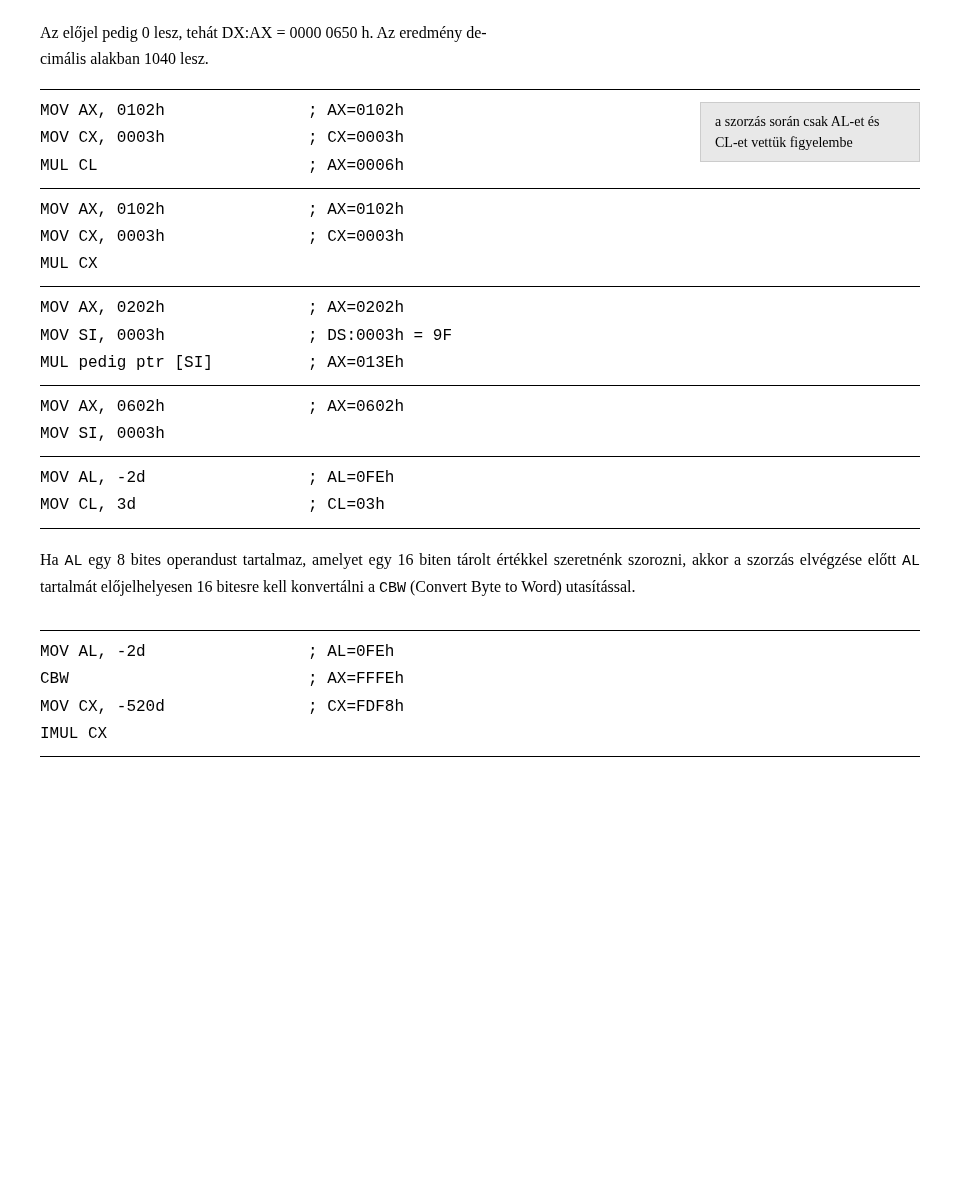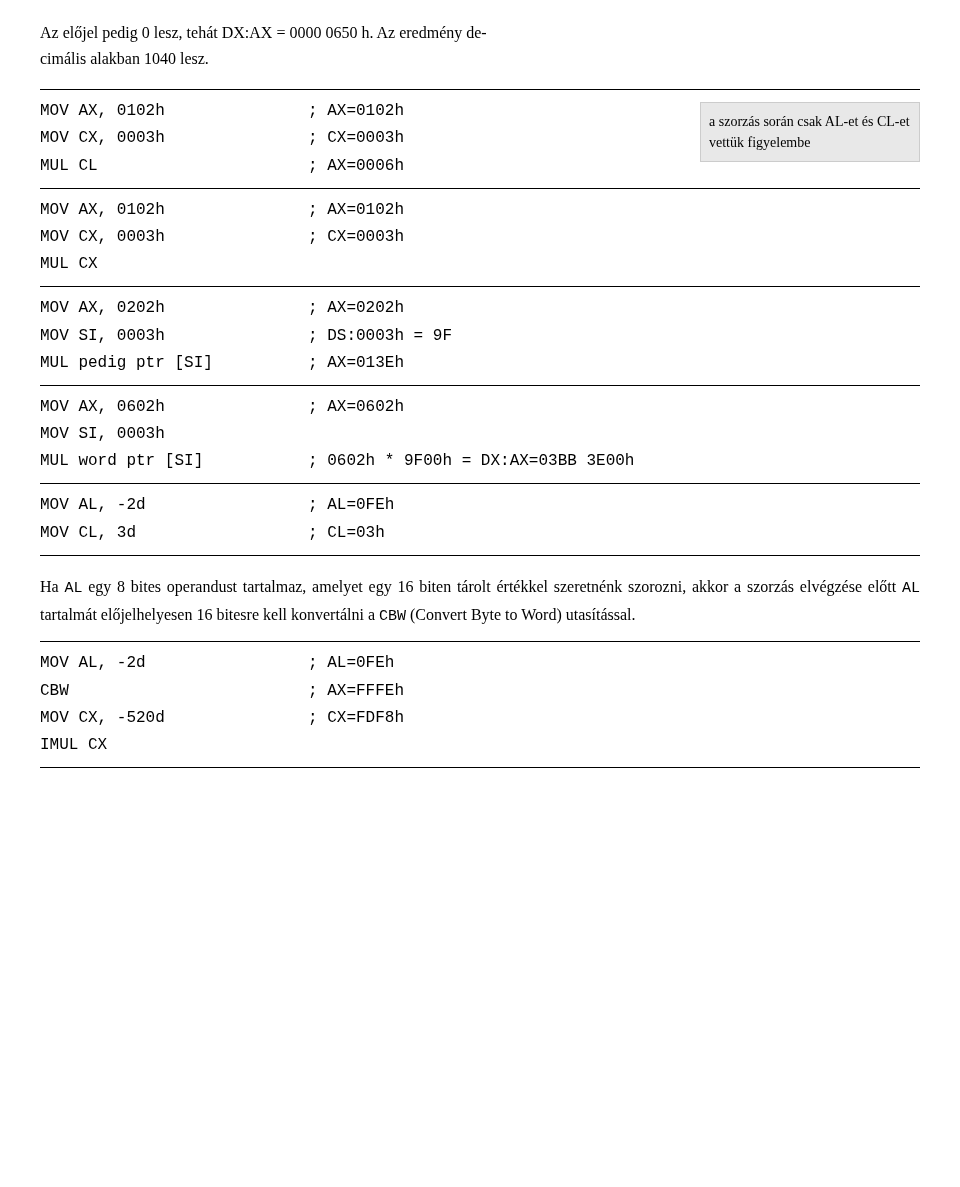--- a/index.html
+++ b/index.html
@@ -25,34 +25,34 @@
     }
 
     code, .mono {
       font-family: 'Courier New', Courier, monospace;
       font-size: 15px;
     }
 
     .code-block-note {
       background: #e8e8e8;
       border: 1px solid #ccc;
-      padding: 8px 8px;
+      padding: 8px 14px;
       font-family: Georgia, 'Times New Roman', serif;
       font-size: 14px;
       line-height: 1.5;
       min-width: 200px;
       max-width: 220px;
       align-self: flex-start;
       margin-top: 4px;
     }
 
     .body-text {
       font-size: 16px;
       line-height: 1.65;
-      margin-bottom: 12px;
+      margin-bottom: 28px;
       text-align: justify;
     }
 
     .code-row {
       display: flex;
       font-family: 'Courier New', Courier, monospace;
       font-size: 16px;
       line-height: 1.7;
     }
 
@@ -127,24 +127,20 @@
 </div>
 
 <div style="border-bottom: 1px solid #000; padding: 8px 0;">
   <div class="code-row">
     <span class="instr">MOV AX, 0602h</span>
     <span class="comment">; AX=0602h</span>
   </div>
   <div class="code-row">
     <span class="instr">MOV SI, 0003h</span>
   </div>
-  <div class="code-row">
-    <span class="instr">MUL word ptr [SI]</span>
-    <span class="comment">; 0602h * 9F00h = DX:AX=03BB 3E00h</span>
-  </div>
 </div>
 
 <div style="border-bottom: 1px solid #000; padding: 8px 0; margin-bottom: 18px;">
   <div class="code-row">
     <span class="instr">MOV AL, -2d</span>
     <span class="comment">; AL=0FEh</span>
   </div>
   <div class="code-row">
     <span class="instr">MOV CL, 3d</span>
     <span class="comment">; CL=03h</span>

